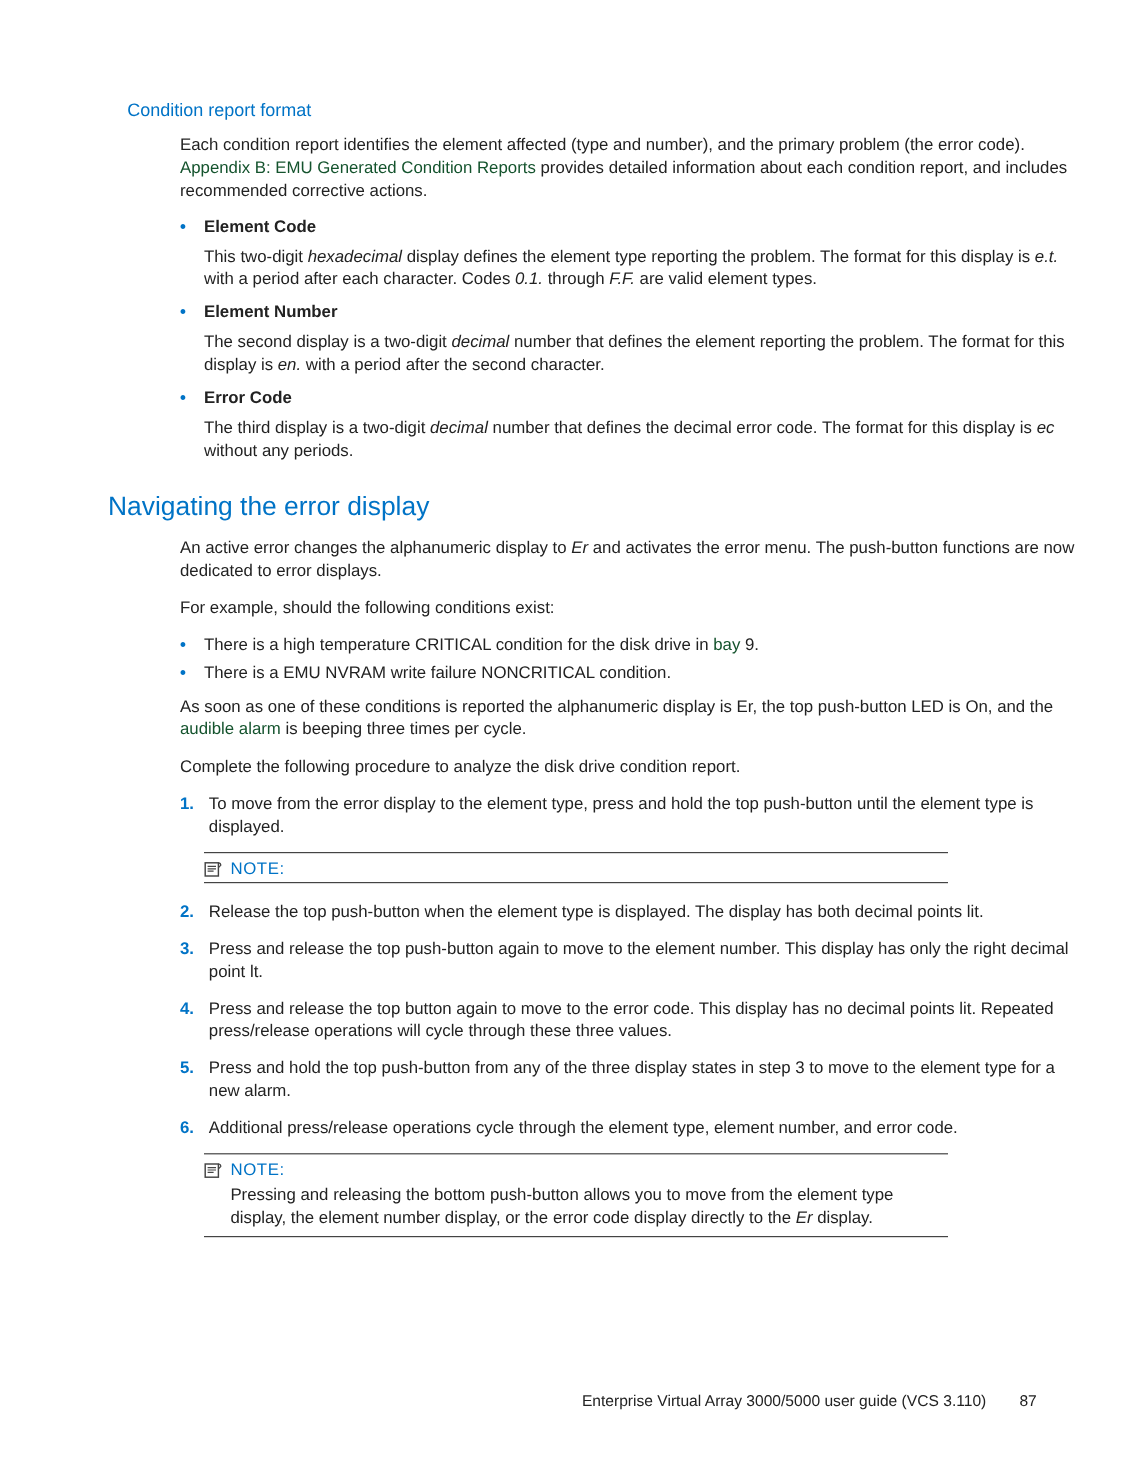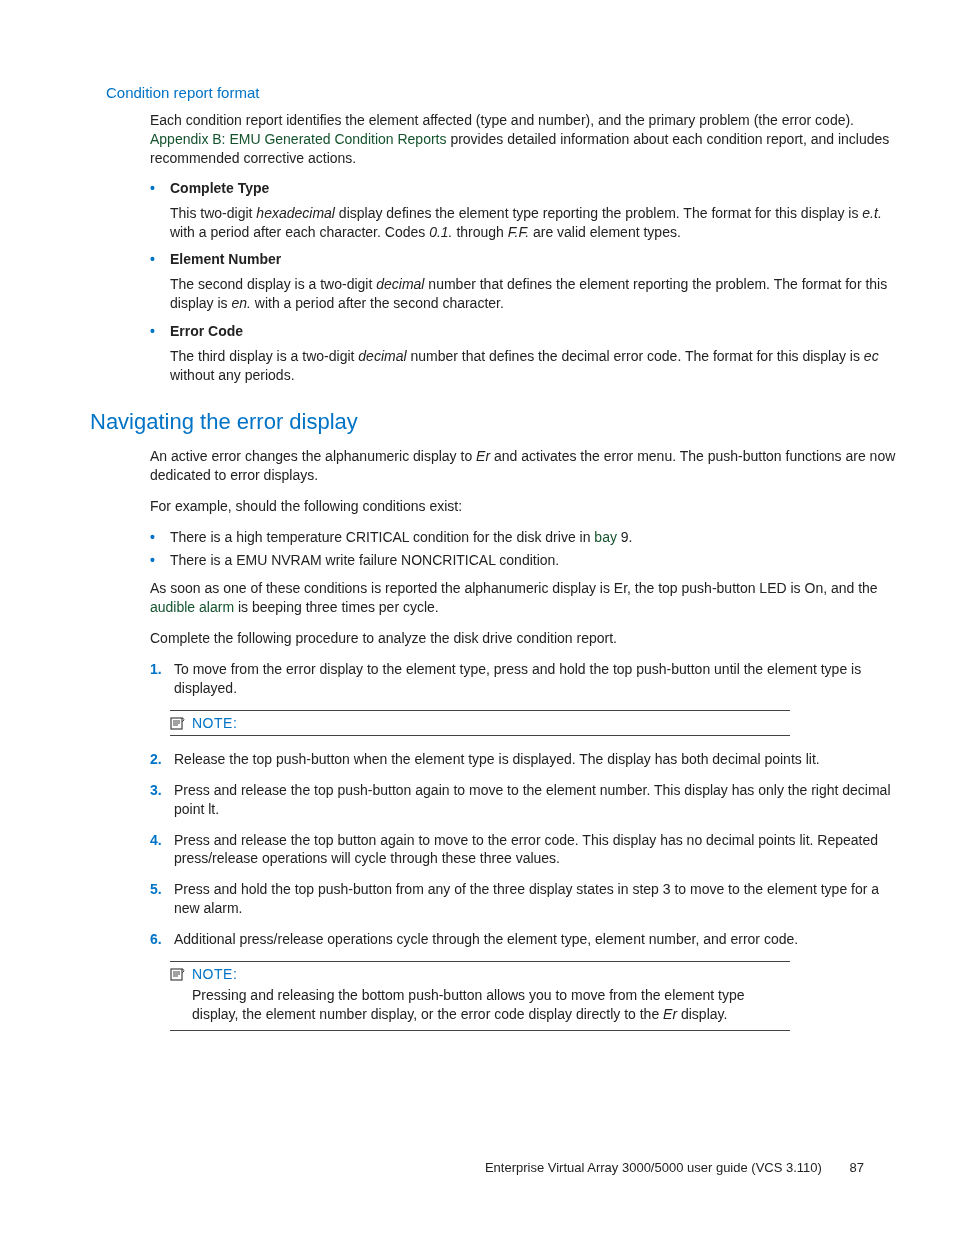--- a/index.html
+++ b/index.html
@@ -96,21 +96,21 @@
   .note-block {
     margin: 10px 0 14px 80px;
     width: 620px;
   }
   .note-rule {
     border-top: 1px solid #444;
     margin: 4px 0;
   }
   .note-head {
     display: flex;
-    align-items: center;
+    align-items: flex-end;
     margin: 2px 0 4px 0;
   }
   .note-icon {
     width: 16px;
     height: 14px;
     margin-right: 6px;
     flex-shrink: 0;
   }
   .note-label {
     color: #0073c6;
@@ -138,21 +138,21 @@
   <div class="h3">Condition report format</div>
 
   <div class="para">
     <span>Each condition report identifies the element affected (type and number), and the primary problem (the error code). </span><span class="link">Appendix B: EMU Generated Condition Reports</span><span> provides detailed information about each condition report, and includes recommended corrective actions.</span>
   </div>
 
   <ul class="defs">
     <li>
       <div class="bullet-row">
           <span class="dot">•</span>
-          <span class="term">Complete Type</span>
+          <span class="term">Element Code</span>
         </div>
       <div class="desc">
         <span>This two-digit </span><span class="italic">hexadecimal</span><span> display defines the element type reporting the problem. The format for this display is </span><span class="italic">e.t.</span><span> with a period after each character. Codes </span><span class="italic">0.1.</span><span> through </span><span class="italic">F.F.</span><span> are valid element types.</span>
       </div>
     </li>
     <li>
       <div class="bullet-row">
           <span class="dot">•</span>
           <span class="term">Element Number</span>
         </div>

